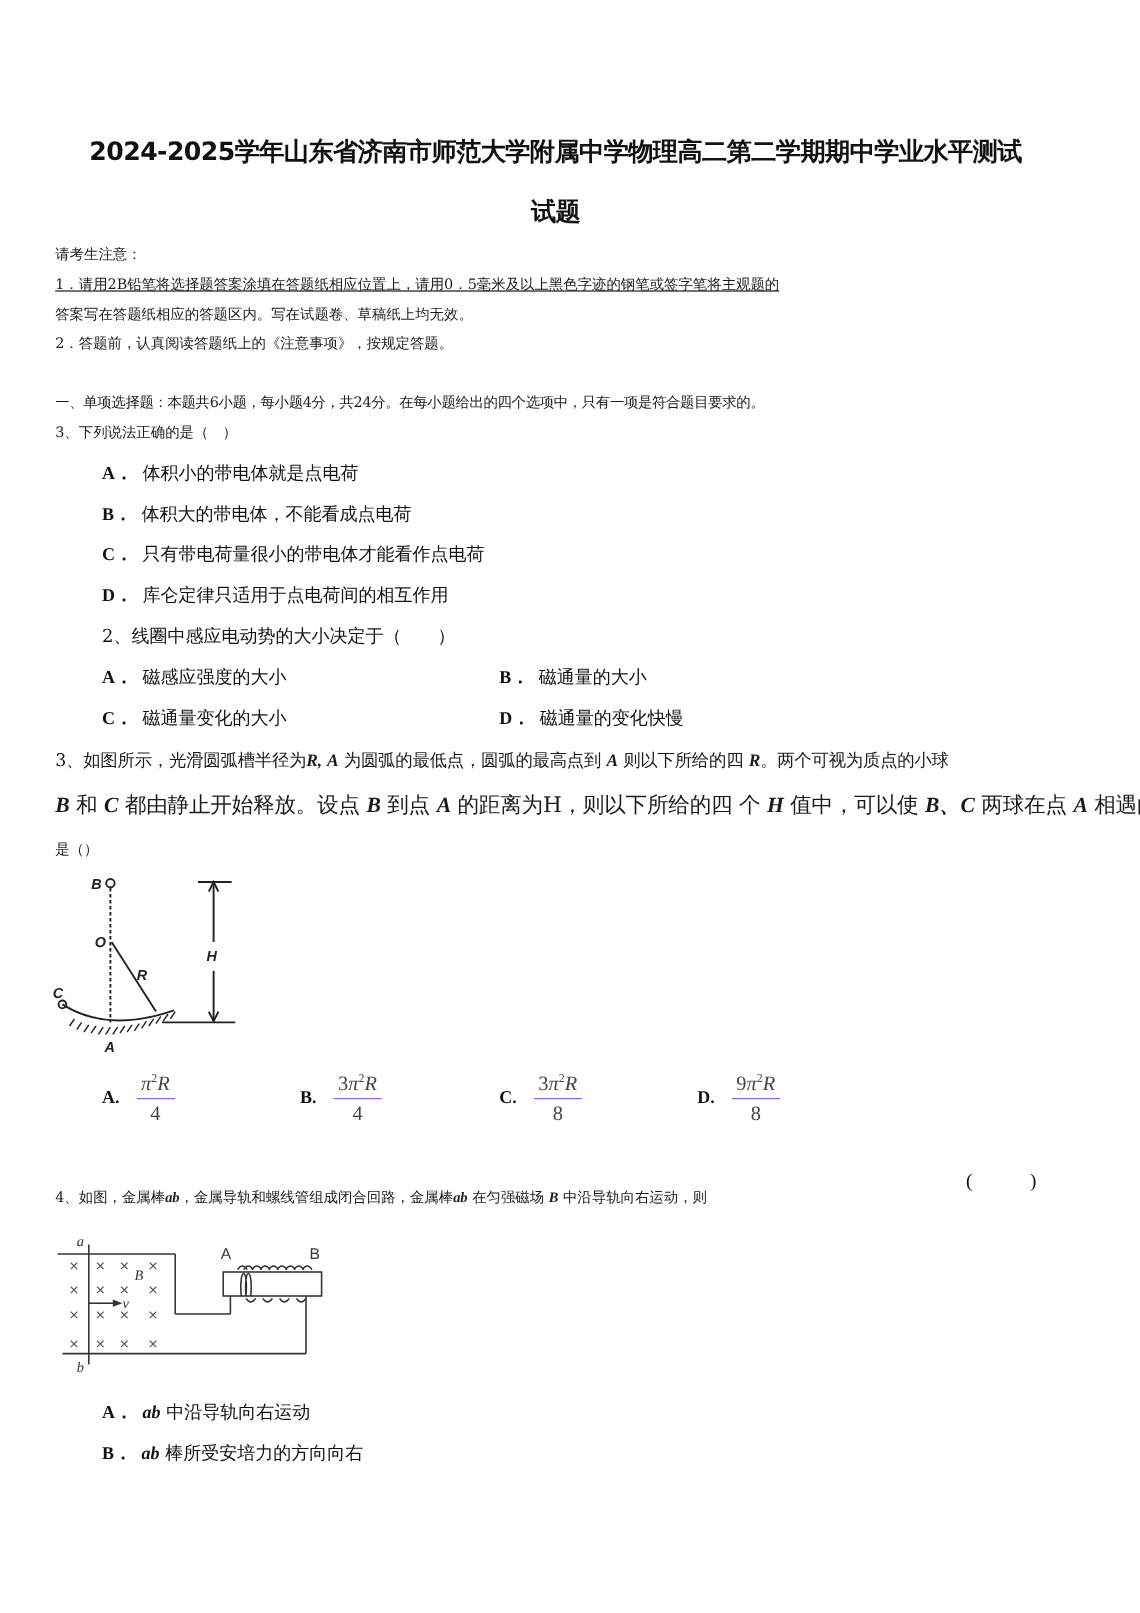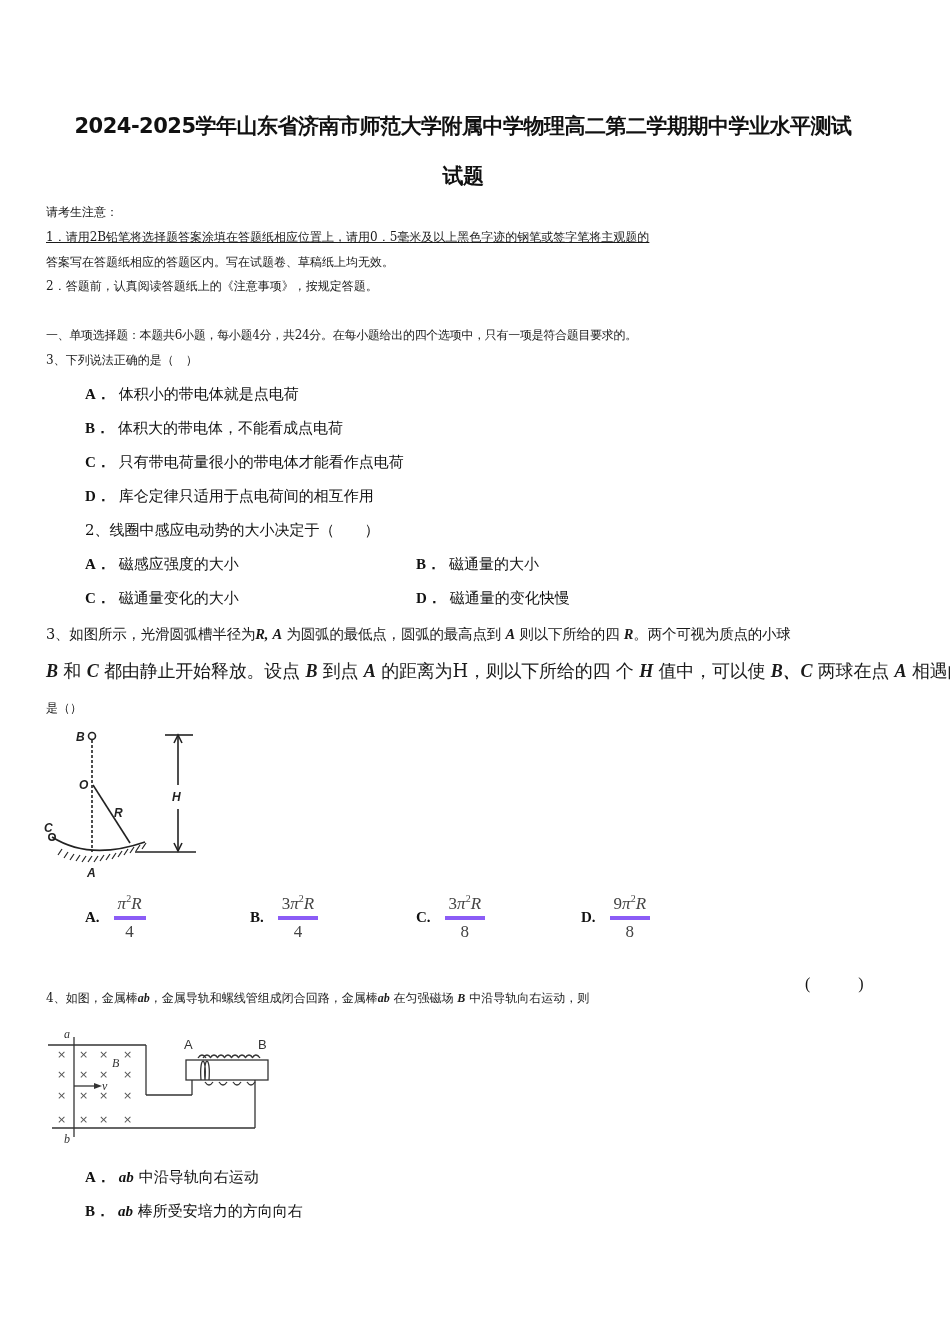--- a/index.html
+++ b/index.html
@@ -7,21 +7,21 @@
          font-family: "DejaVu Serif", "Liberation Serif", serif; color: #111; }
   .abs { position: absolute; }
   .title { left: 0; width: 926px; text-align: center; font-family: "DejaVu Sans", "Liberation Sans", sans-serif;
            font-weight: bold; font-size: 21px; letter-spacing: -0.5px; color: #111; }
   .line { left: 46px; font-size: 12px; line-height: 20px; white-space: nowrap; color: #1a1a1a; }
   .opt { font-size: 15px; white-space: nowrap; color: #111; margin-left: 39px; }
   .opt b { font-family: "Liberation Serif", serif; font-weight: bold; margin-right: 8px; }
   i.var { font-family: "Liberation Serif", serif; font-style: italic; font-weight: bold; }
   i.varn { font-family: "Liberation Serif", serif; font-style: italic; }
   .frac { display: inline-block; vertical-align: middle; text-align: center; font-family: "Liberation Serif", serif; color: #444; }
-  .frac .num { display: block; font-size: 17px; padding: 0 4px 2px 4px; border-bottom: 4px solid #8b5cf6; text-align: right; }
+  .frac .num { display: block; font-size: 17px; padding: 0 4px 2px 4px; border-bottom: 1px solid #8b5cf6; text-align: right; }
   .frac .den { display: block; font-size: 17px; padding-top: 2px; }
   .frac sup { font-size: 10px; }
   .paren { font-family: "Liberation Serif", serif; font-size: 16px; }
 </style>
 </head>
 <body>
 
 <div class="abs title" style="top:112px;">2024-2025学年山东省济南市师范大学附属中学物理高二第二学期期中学业水平测试</div>
 <div class="abs title" style="top:162px;">试题</div>
 

